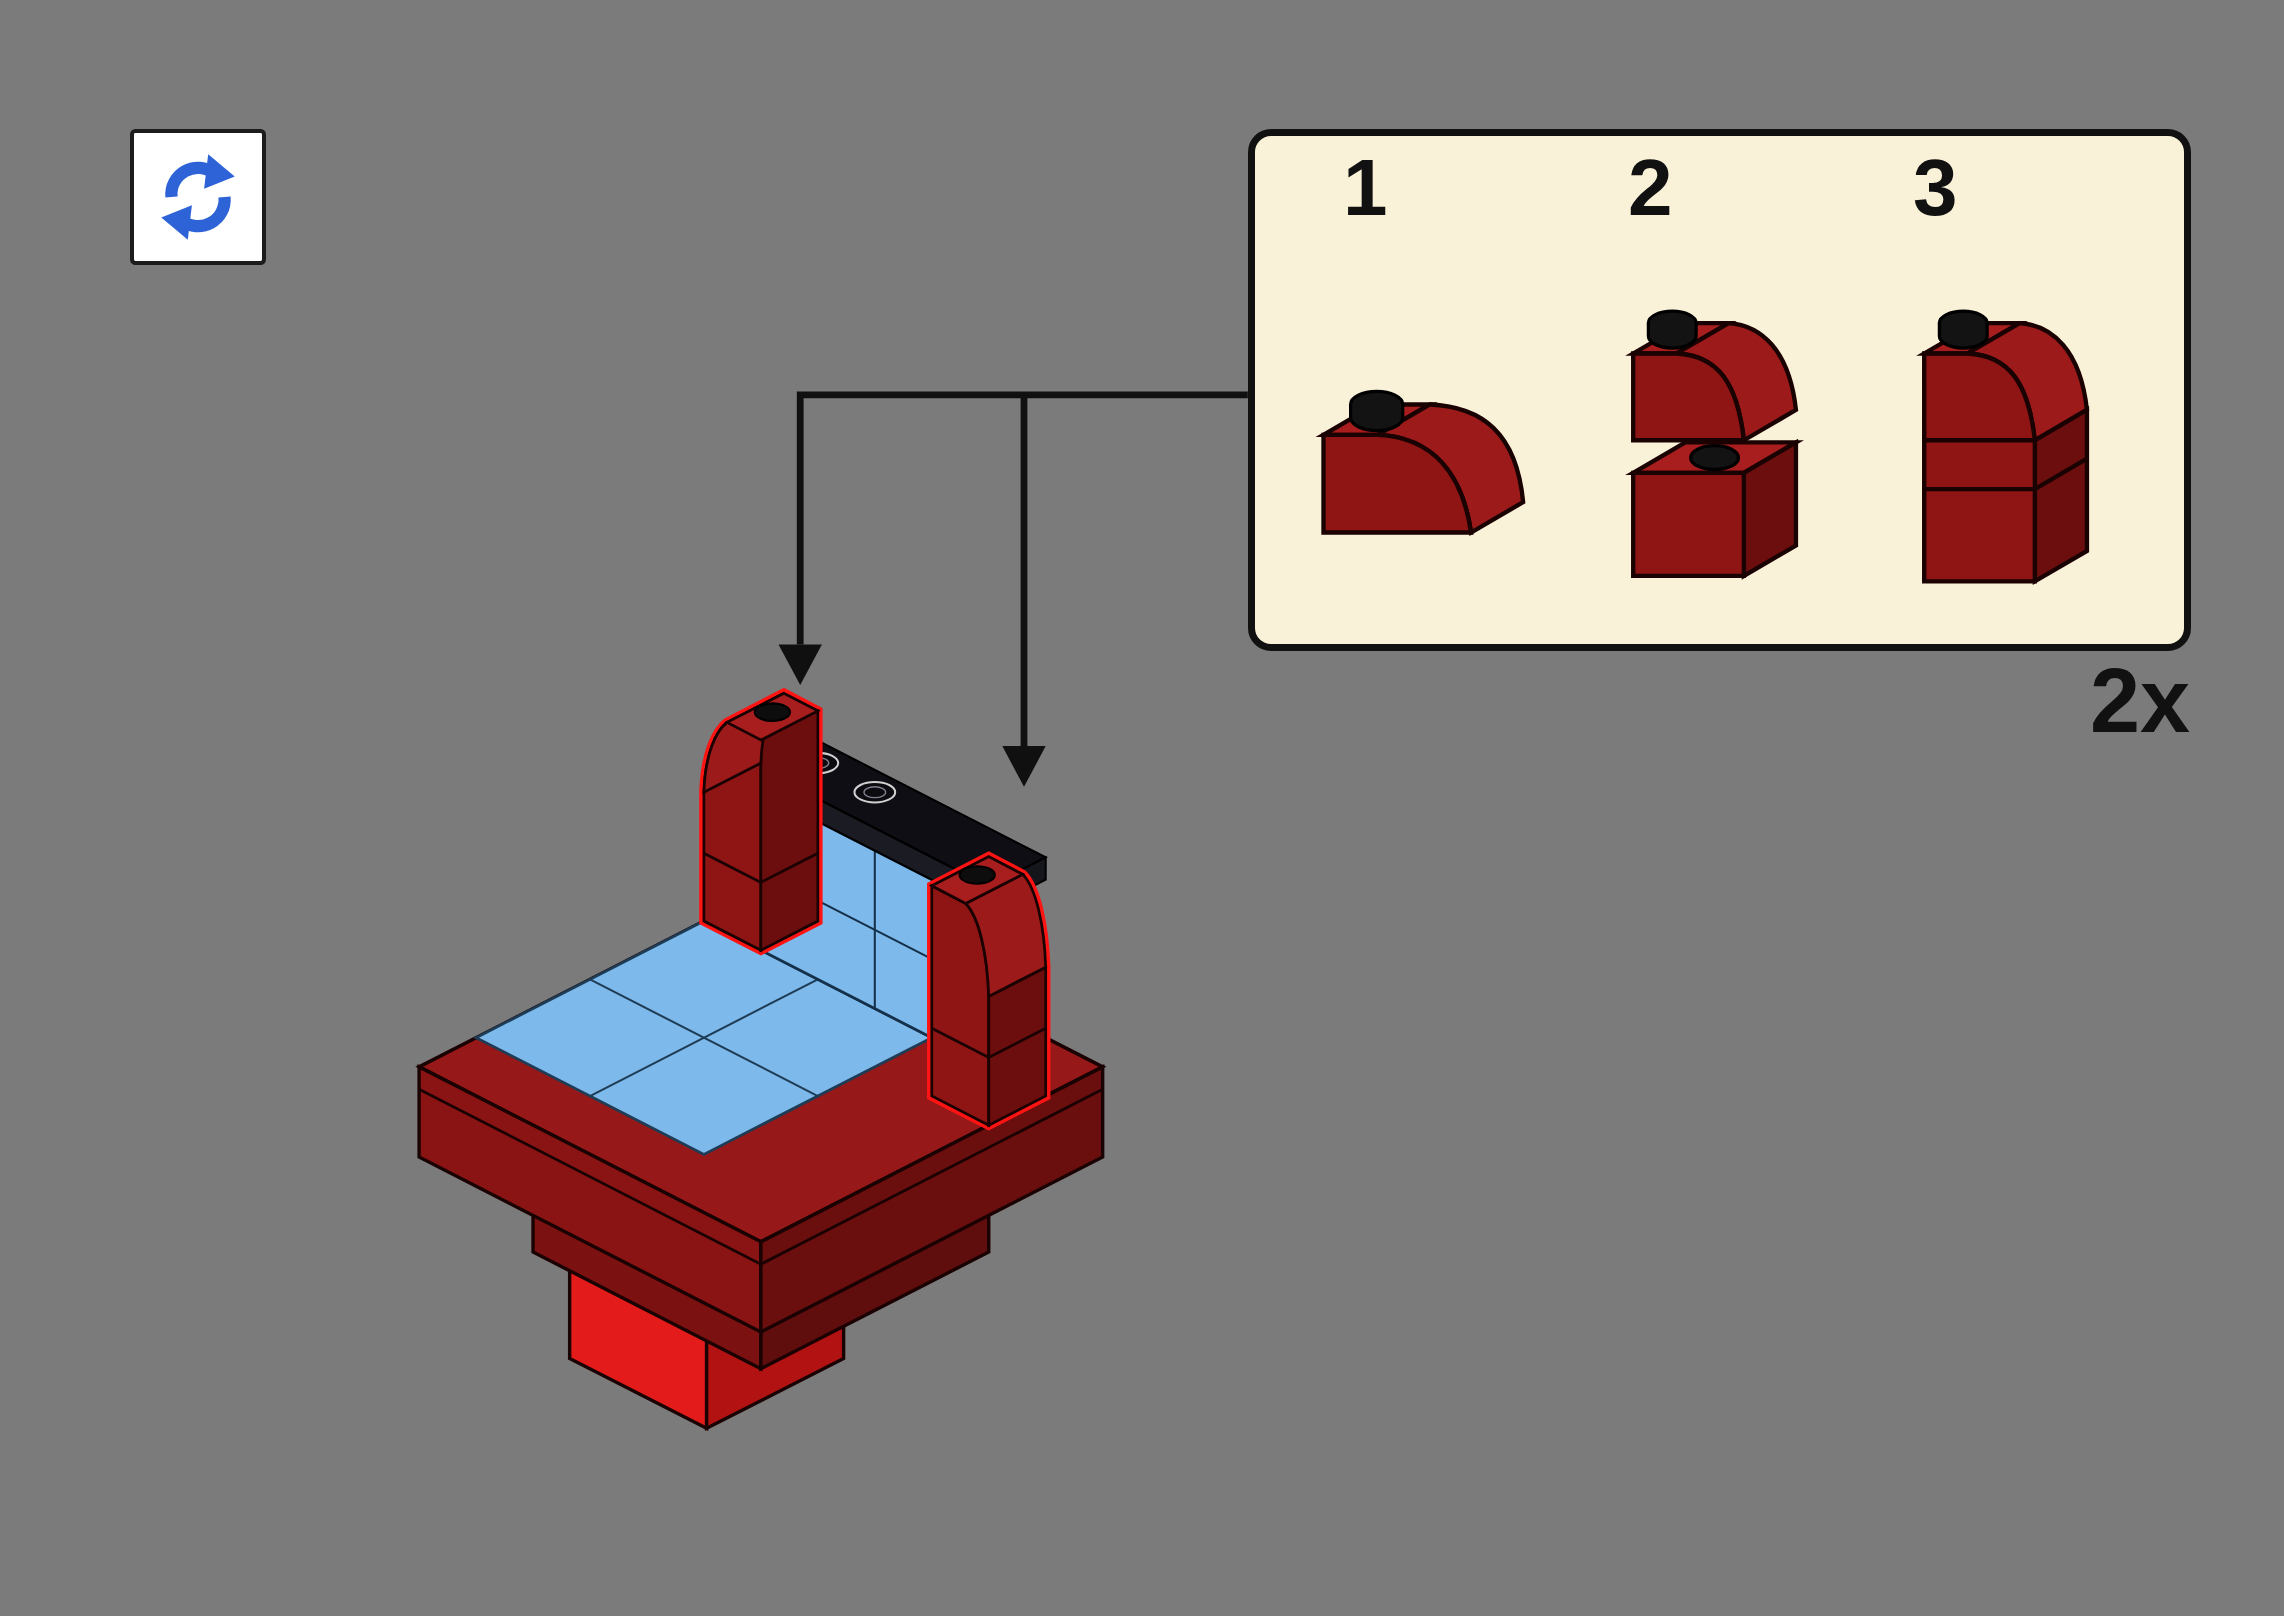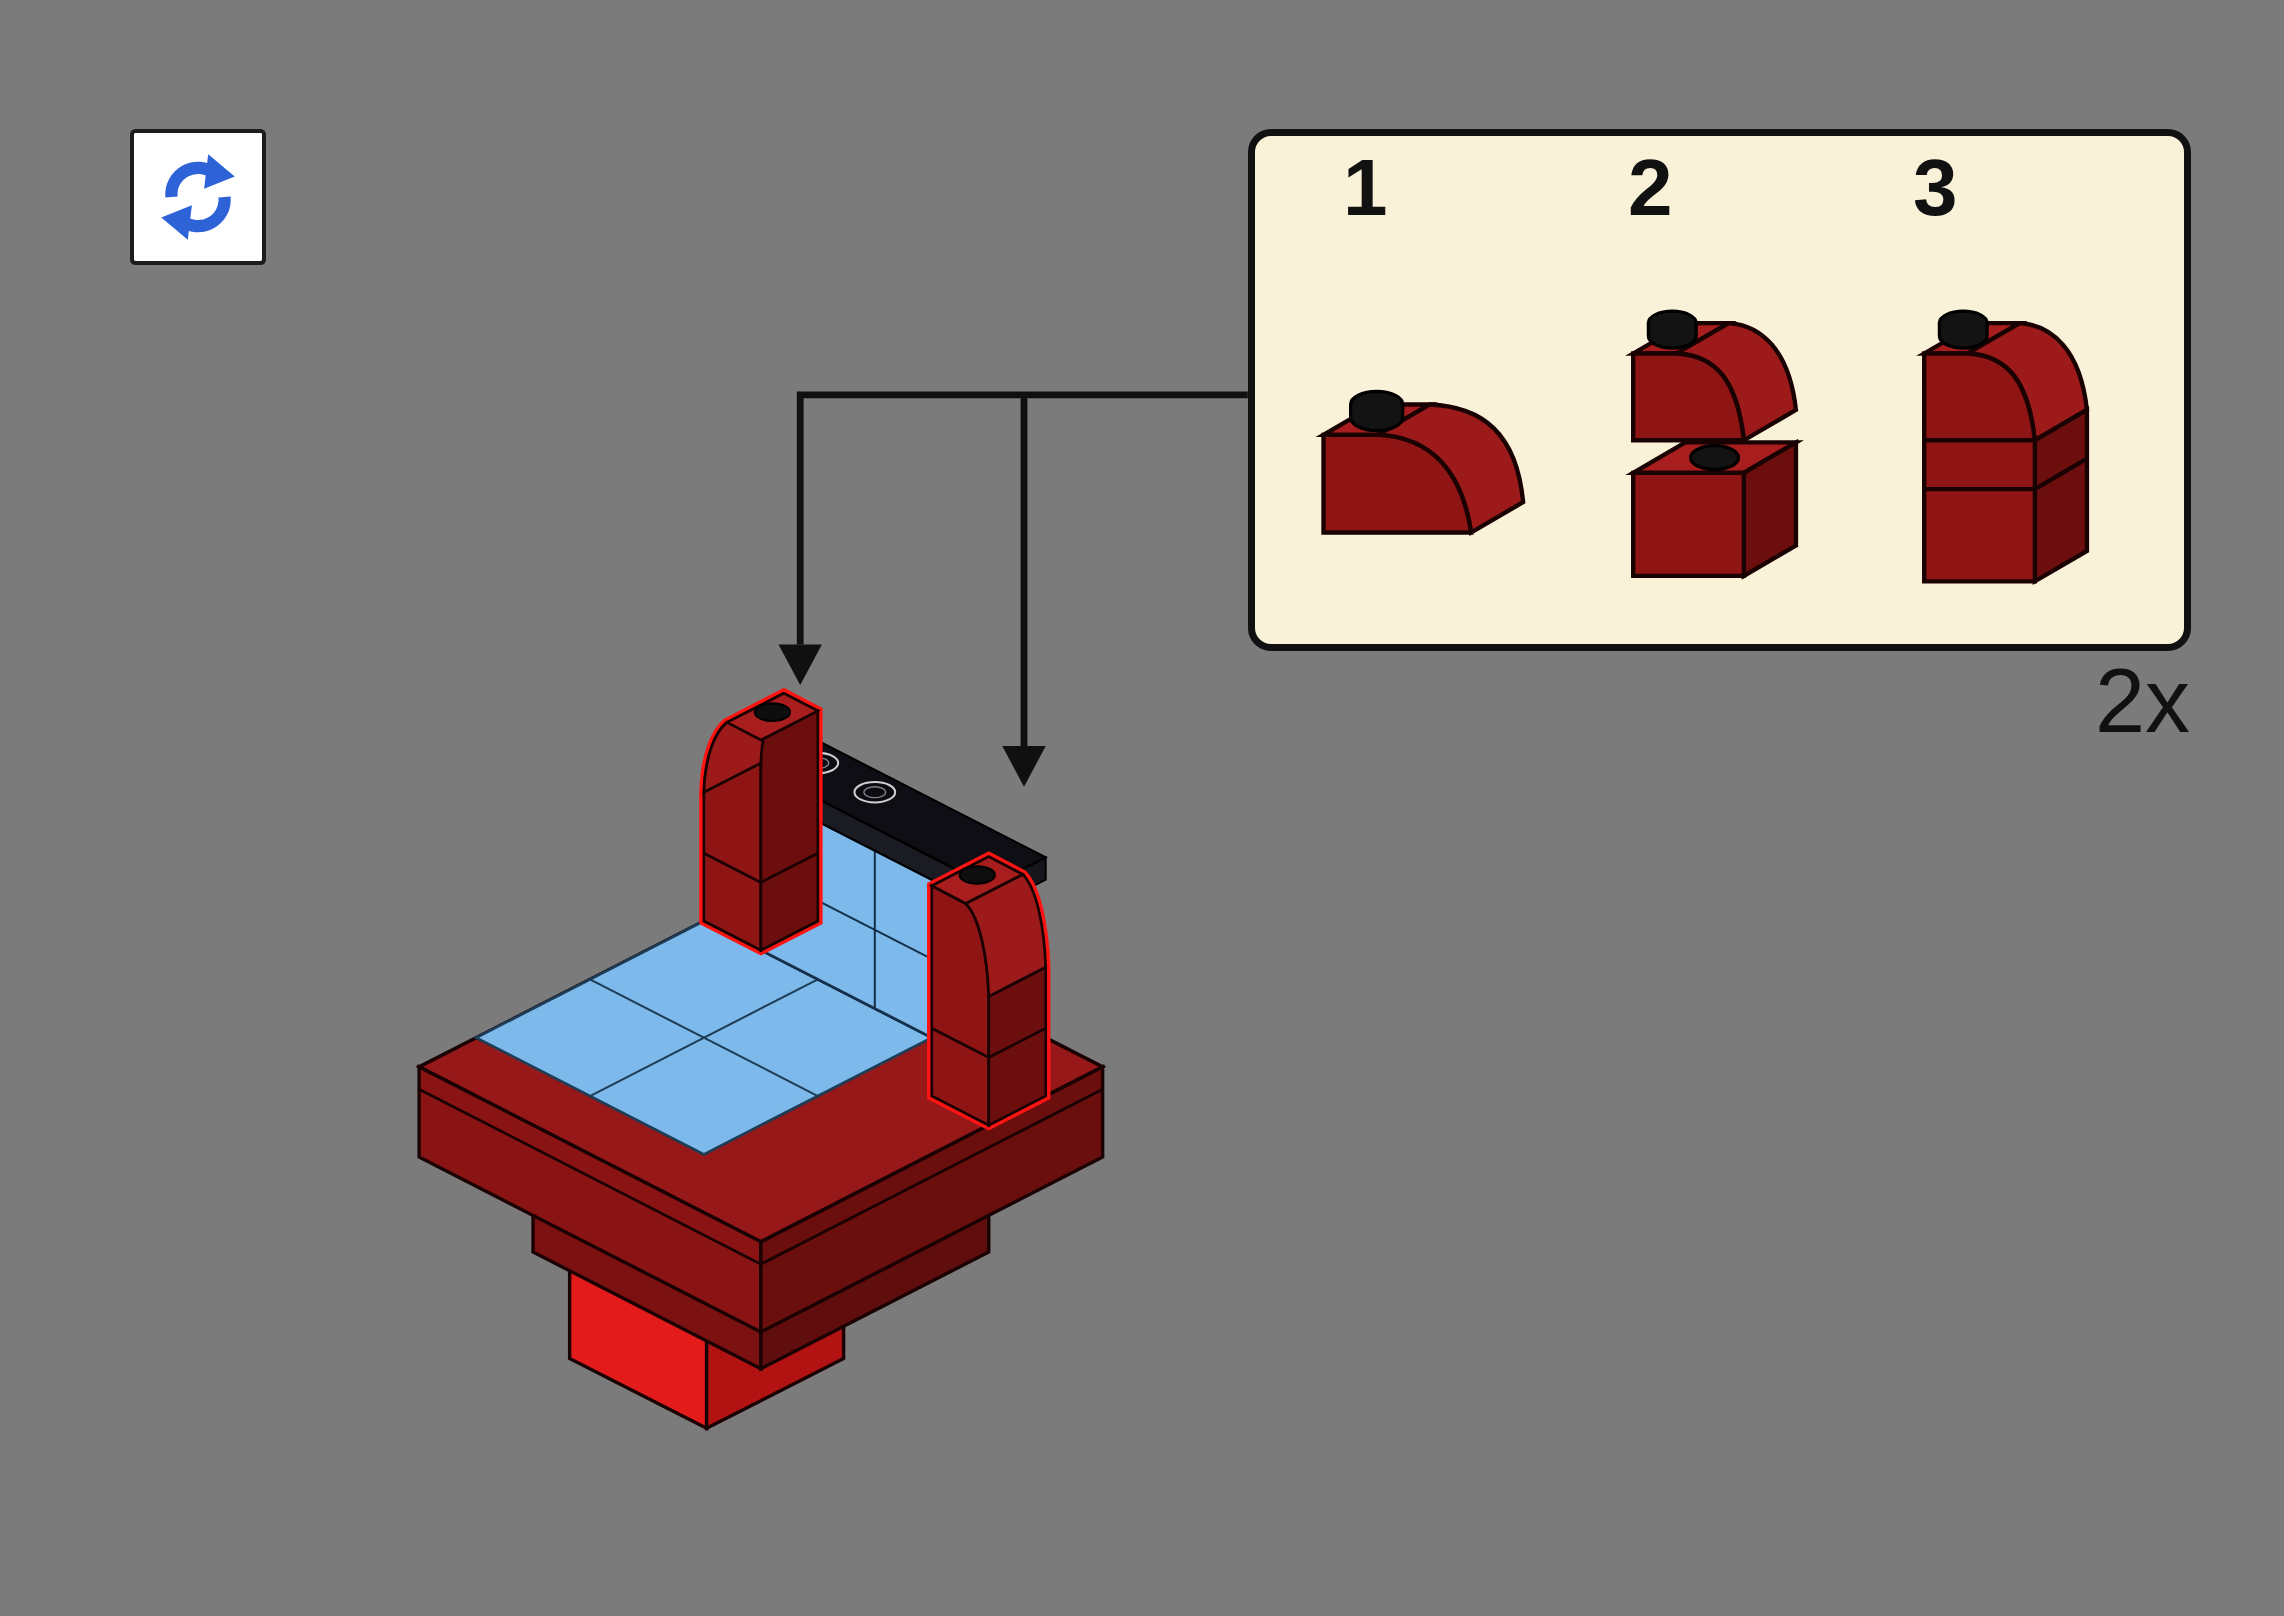--- a/index.html
+++ b/index.html
@@ -32,21 +32,21 @@
   .step-num.n1{left:88px;}
   .step-num.n2{left:373px;}
   .step-num.n3{left:658px;}
   .piece-svg{position:absolute;top:71px;width:326px;height:434px;}
   .piece-svg.p1{left:13.6px;}
   .piece-svg.p2{left:302px;}
   .piece-svg.p3{left:593px;}
 
   .qty-label{
     position:absolute;left:2048px;top:656px;width:142px;
-    font-size:90px;font-weight:400;color:#111;text-align:right;line-height:1;
+    font-size:90px;font-weight:700;color:#111;text-align:right;line-height:1;
   }
 
   .scene{position:absolute;left:0;top:0;width:2284px;height:1617px;}
 
   
   .f-front{fill:#8F1414;stroke:#1a0202;stroke-width:4;}
   .f-side{fill:#6D0E0E;stroke:#1a0202;stroke-width:4;}
   .f-top{fill:#A81D1D;stroke:#1a0202;stroke-width:4;}
   .f-curve{fill:#9C1A1A;stroke:#1a0202;stroke-width:4;}
   .f-stud{fill:#131313;stroke:#000;stroke-width:3;}

